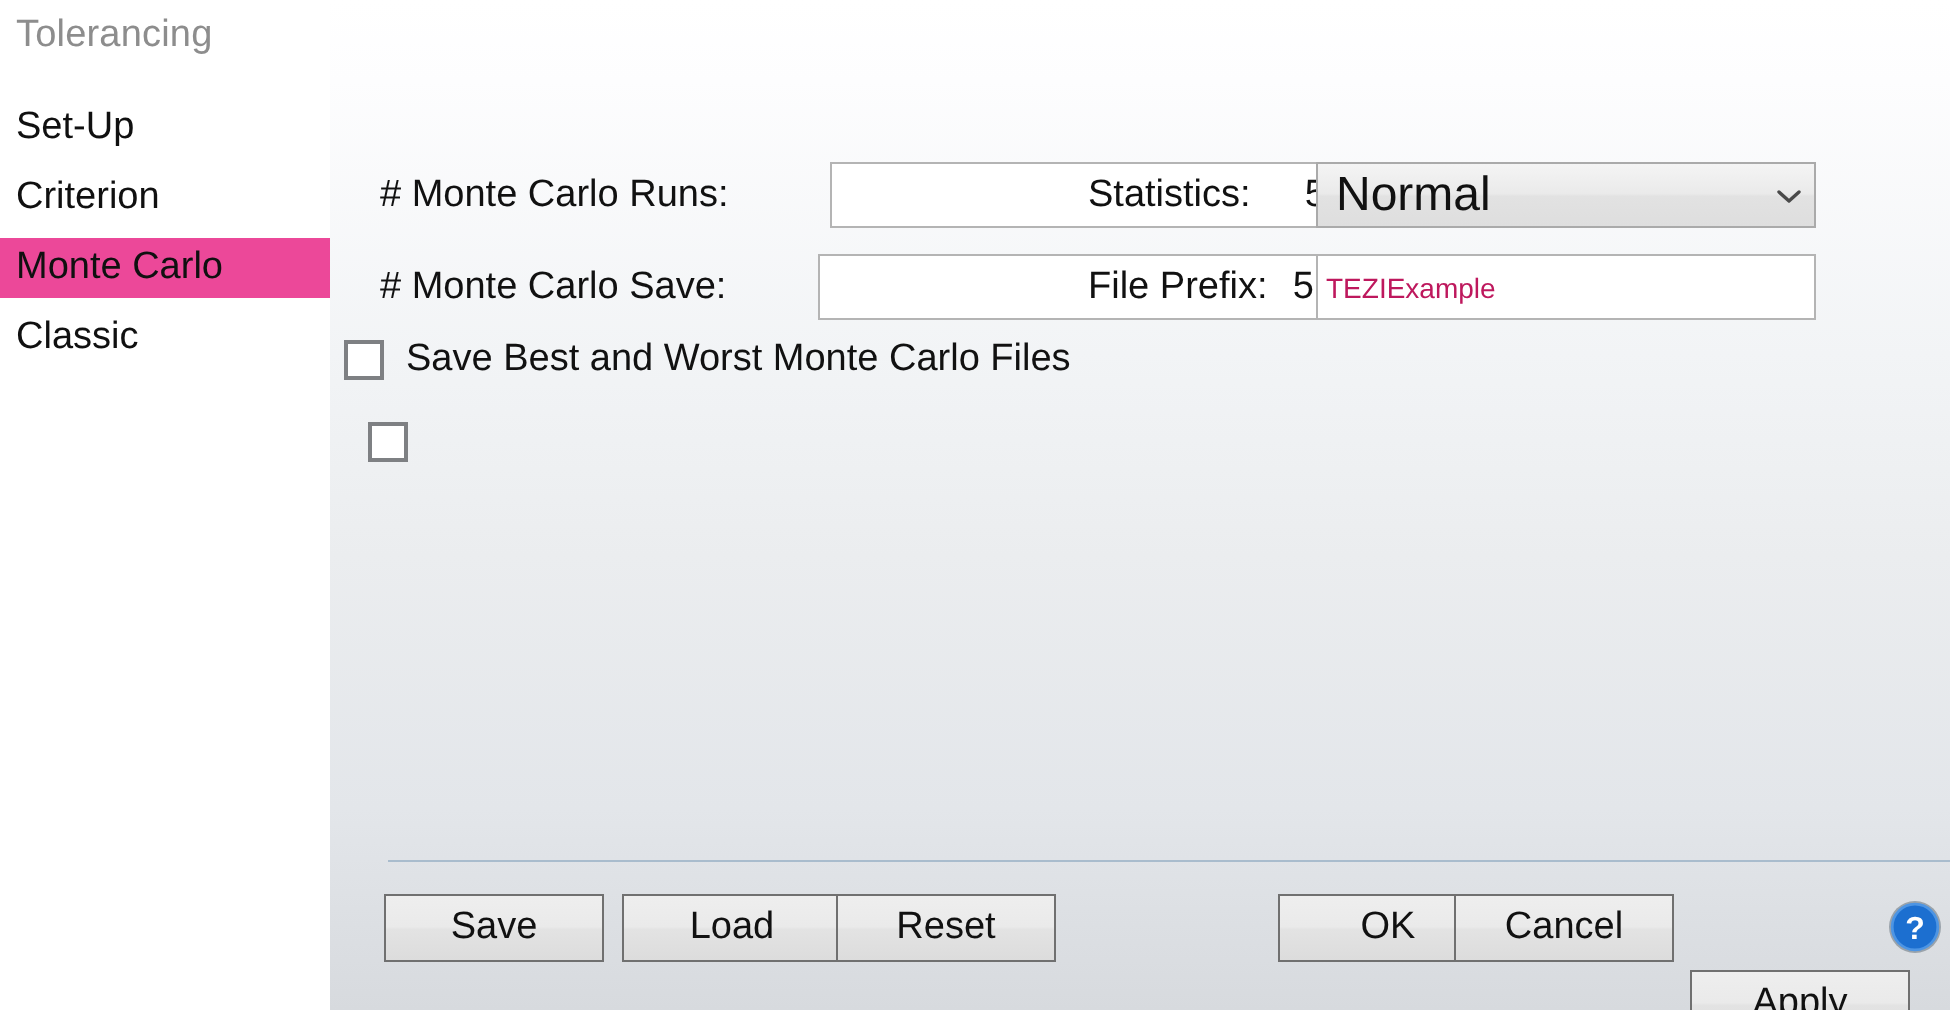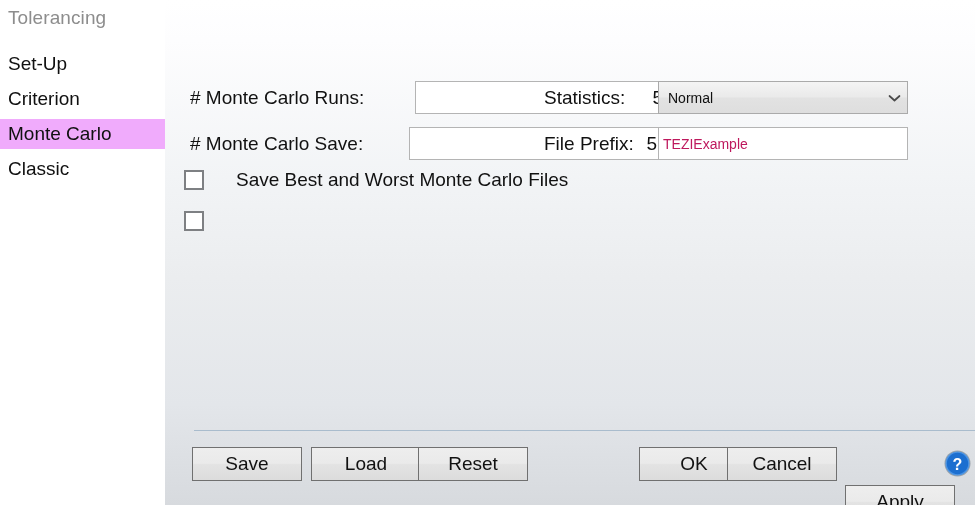--- a/index.html
+++ b/index.html
@@ -46,21 +46,21 @@
     height: 30px;
     line-height: 30px;
     padding-left: 8px;
     box-sizing: border-box;
     font-size: 19px;
     color: #101010;
     white-space: nowrap;
     cursor: default;
   }
   .nav-item.selected {
-    background: #f0abfc;
+    background: #ec4899;
   }
 
   
   #panel {
     position: absolute;
     left: 165px;
     top: 0;
     width: 810px;
     height: 505px;
     background: linear-gradient(to bottom, #ffffff 0%, #fdfdfe 8%, #f2f4f6 35%, #ebedef 55%, #e3e6ea 80%, #d7dade 100%);
@@ -121,21 +121,21 @@
     height: 33px;
     box-sizing: border-box;
     border: 1px solid #aaaaaa;
     background: linear-gradient(to bottom, #f4f4f4 0%, #eaeaea 48%, #e2e2e2 52%, #dedede 100%);
     display: flex;
     align-items: center;
     cursor: default;
   }
   .combo-value {
     flex: 1 1 auto;
-    font-size: 14px;
+    font-size: 24px;
     color: #111111;
     padding-left: 9px;
     white-space: nowrap;
     overflow: hidden;
   }
   .combo-arrow {
     flex: 0 0 26px;
     display: flex;
     align-items: center;
     justify-content: center;
@@ -286,21 +286,21 @@
               <path d="M6.5 7 L1 1 L12 1 Z" fill="#1c1c1c"></path>
             </svg>
         </div>
       </div>
     </div>
 
     <div class="form-label" style="left:379px; top:134px;">File Prefix:</div>
 
     <input class="text-input" type="text" style="left: 493px; top: 127px; width: 250px;" value="TEZIExample">
 
-    <div class="check-row" style="left:19px; top:169px;gap:21px;">
+    <div class="check-row" style="left:7px; top:169px;">
       <span class="check-box"></span>
       <span class="check-label">Save Best and Worst Monte Carlo Files</span>
     </div>
 
     <div class="check-row" style="left:19px; top:211px;">
       <span class="check-box"></span>
     </div>
 
     <div id="separator"></div>
 

